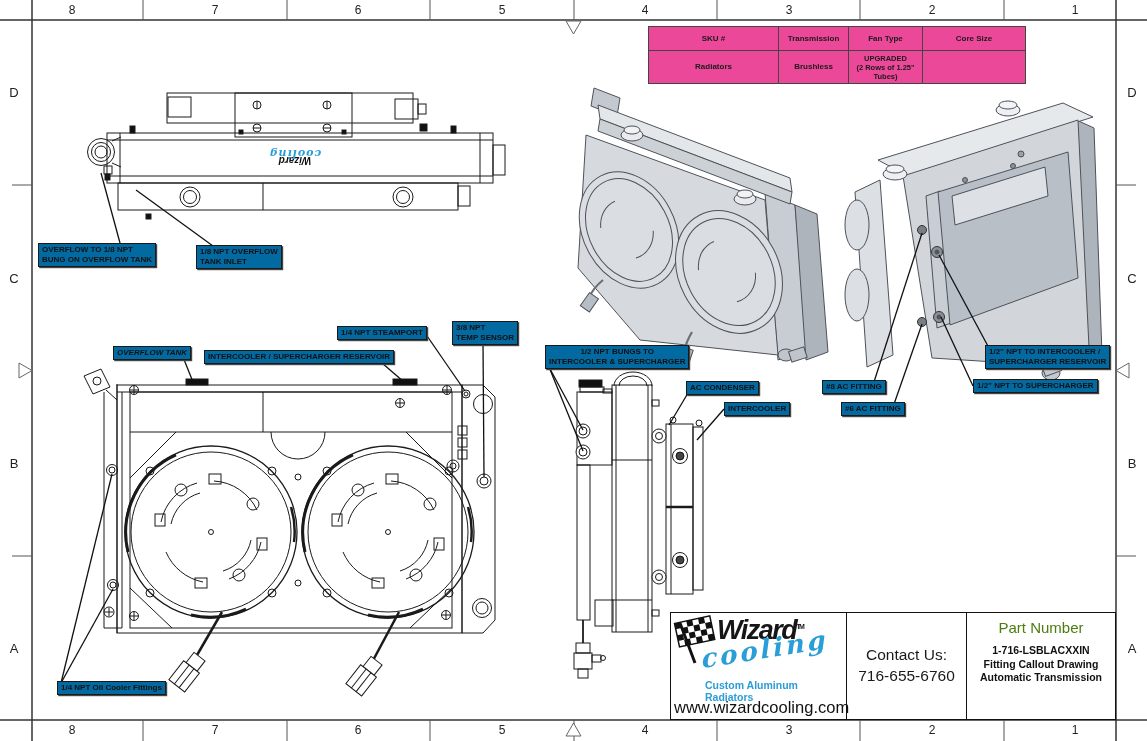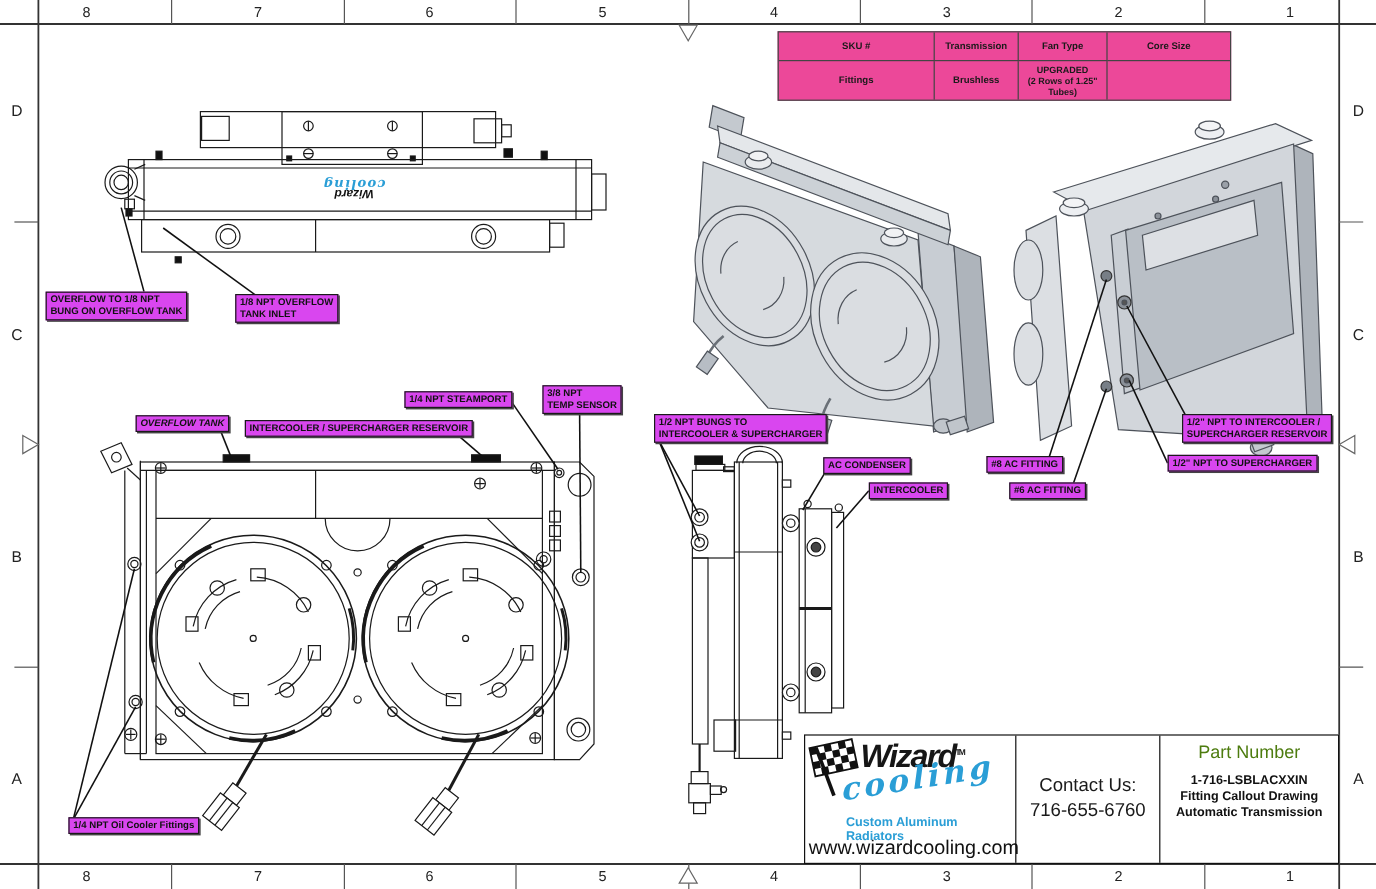--- a/index.html
+++ b/index.html
@@ -3,25 +3,25 @@
 <meta charset="utf-8">
 <style>
   html,body{margin:0;padding:0;background:#e8e8e8;}
   .sheet{position:relative;width:1147px;height:741px;background:#fff;overflow:hidden;
          font-family:"Liberation Sans",sans-serif;color:#111;}
   .sheet svg.art{position:absolute;left:0;top:0;z-index:1;}
   .ruler-label{position:absolute;z-index:2;width:24px;text-align:center;
                font:12px "Liberation Sans",sans-serif;color:#222;}
   .ruler-letter{position:absolute;z-index:2;width:20px;text-align:center;
                font:13px "Liberation Sans",sans-serif;color:#222;}
-  .callout{position:absolute;z-index:3;background:#d946ef;border:1.4px solid #1a1a1a;
+  .callout{position:absolute;z-index:3;background:#0369a1;border:1.4px solid #1a1a1a;
            box-shadow:1.2px 1.2px 0 #444;padding:1px 3px 1px 3px;
            font:bold 8px/1.25 "Liberation Sans",sans-serif;color:#111;
            white-space:pre-line;}
-  .callout.center{}
+  .callout.center{text-align:center;}
   #c1{left:38px;top:243px;}
   #c2{left:196px;top:245px;}
   #c3{left:113px;top:346px;font-style:italic;}
   #c4{left:204px;top:350px;}
   #c5{left:337px;top:326px;}
   #c6{left:452px;top:321px;}
   #c7{left:545px;top:345px;}
   #c8{left:686px;top:381px;}
   #c9{left:724px;top:402px;}
   #c10{left:822px;top:380px;}
@@ -419,21 +419,21 @@
   <span class="ruler-letter" style="left:1122px;top:85px;">D</span>
   <span class="ruler-letter" style="left:1122px;top:271px;">C</span>
   <span class="ruler-letter" style="left:1122px;top:456px;">B</span>
   <span class="ruler-letter" style="left:1122px;top:641px;">A</span>
 
   <div class="spec-table">
     <div class="st-h">SKU #</div>
     <div class="st-h">Transmission</div>
     <div class="st-h">Fan Type</div>
     <div class="st-h">Core Size</div>
-    <div class="st-v">Fittings</div>
+    <div class="st-v">Radiators</div>
     <div class="st-v">Brushless</div>
     <div class="st-v st-core">
       <span>UPGRADED</span>
       <span>(2 Rows of 1.25" Tubes)</span>
     </div>
   </div>
 
   <div class="callout" id="c1">OVERFLOW TO 1/8 NPT
 BUNG ON OVERFLOW TANK</div>
   <div class="callout" id="c2">1/8 NPT OVERFLOW

